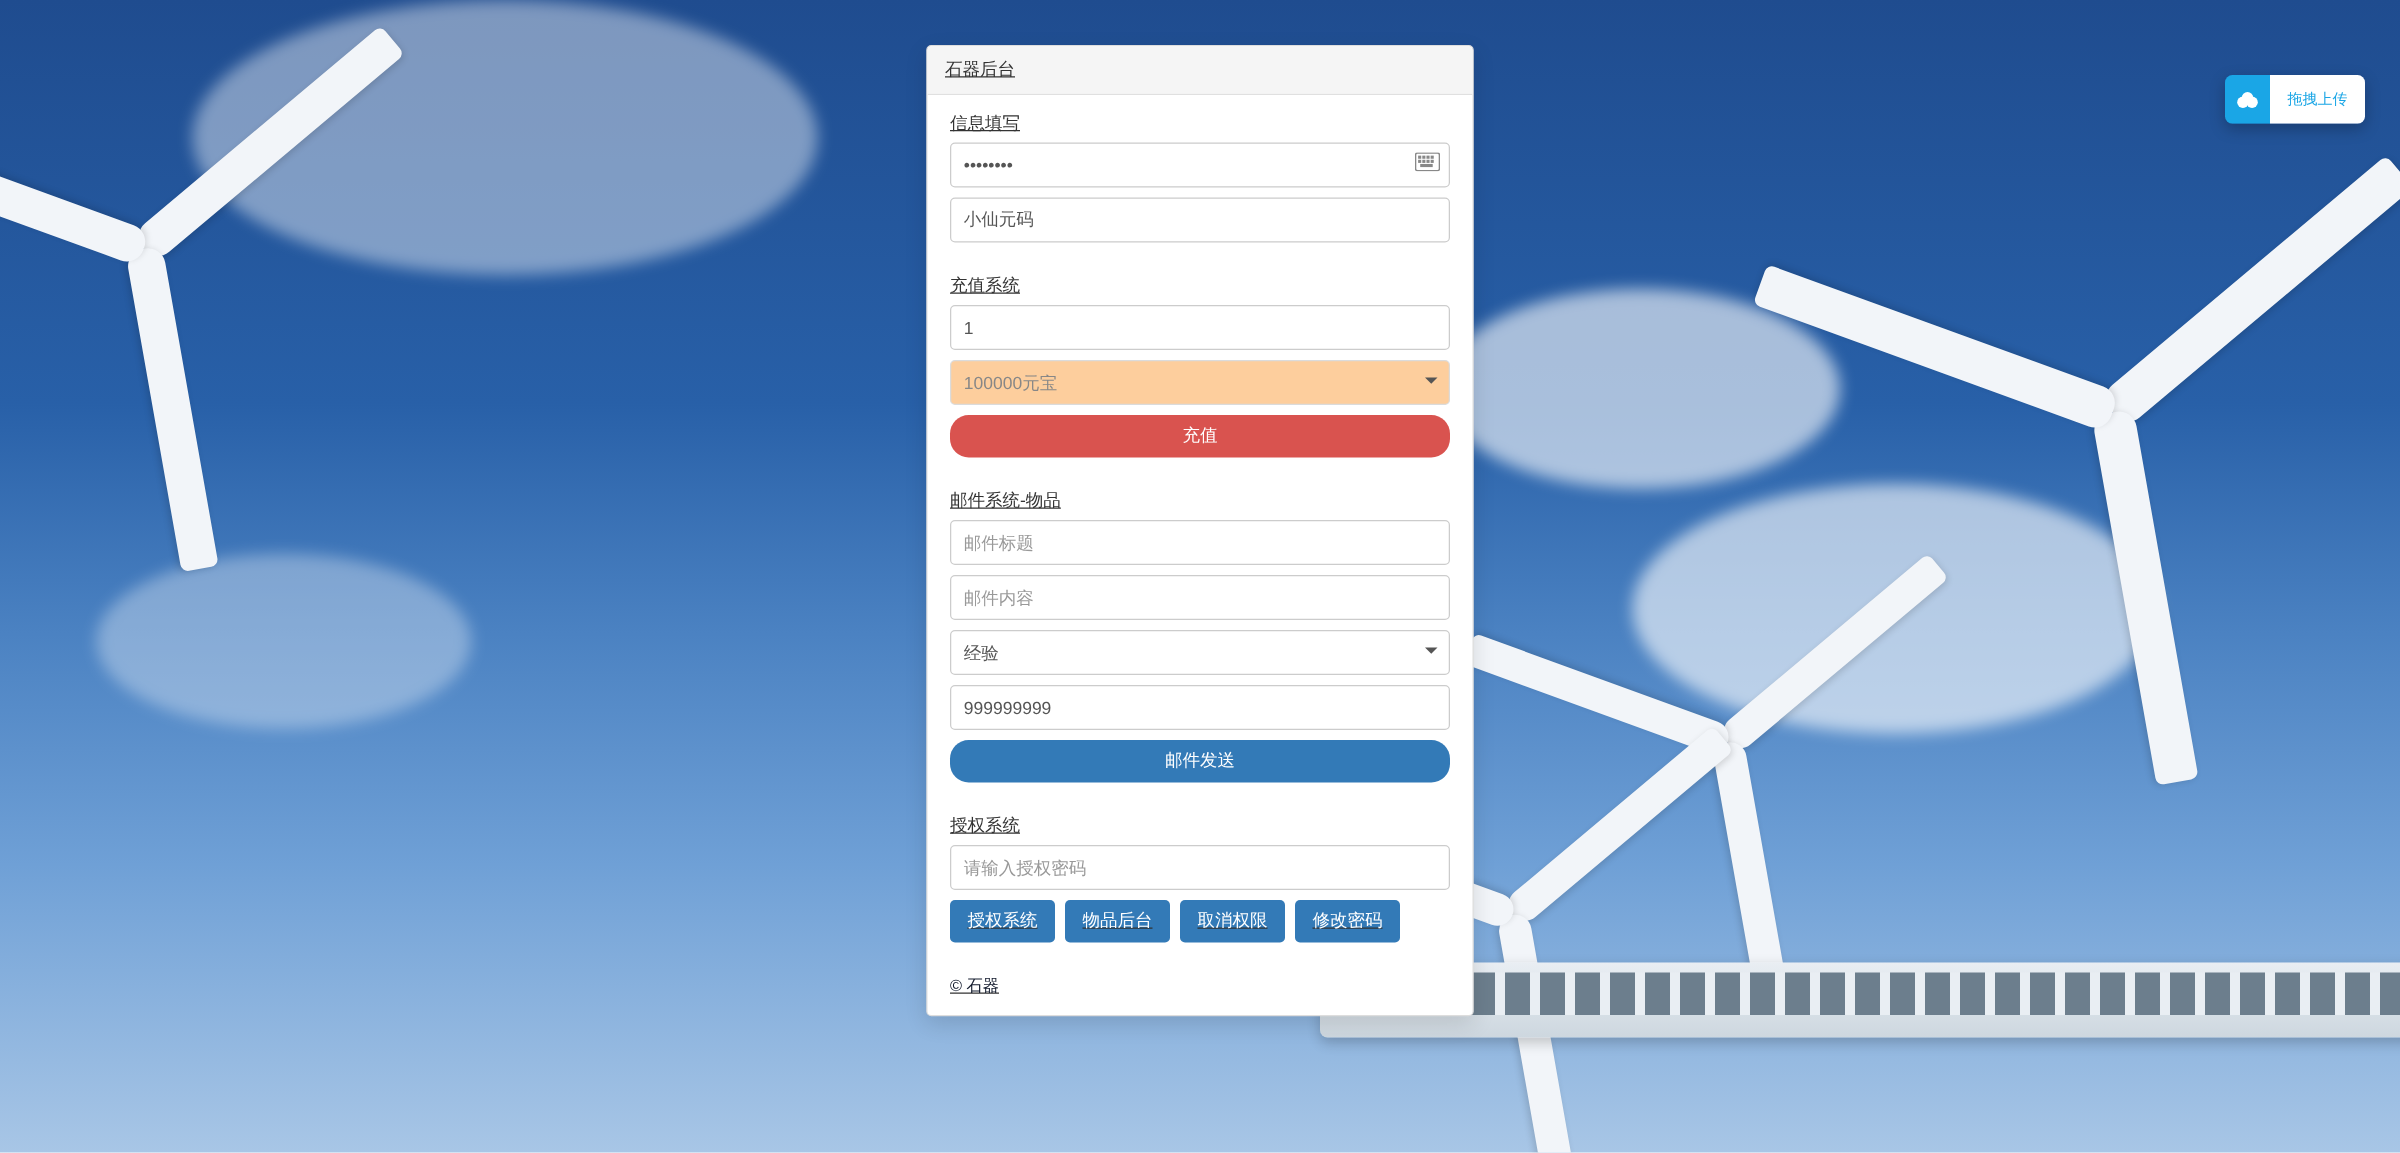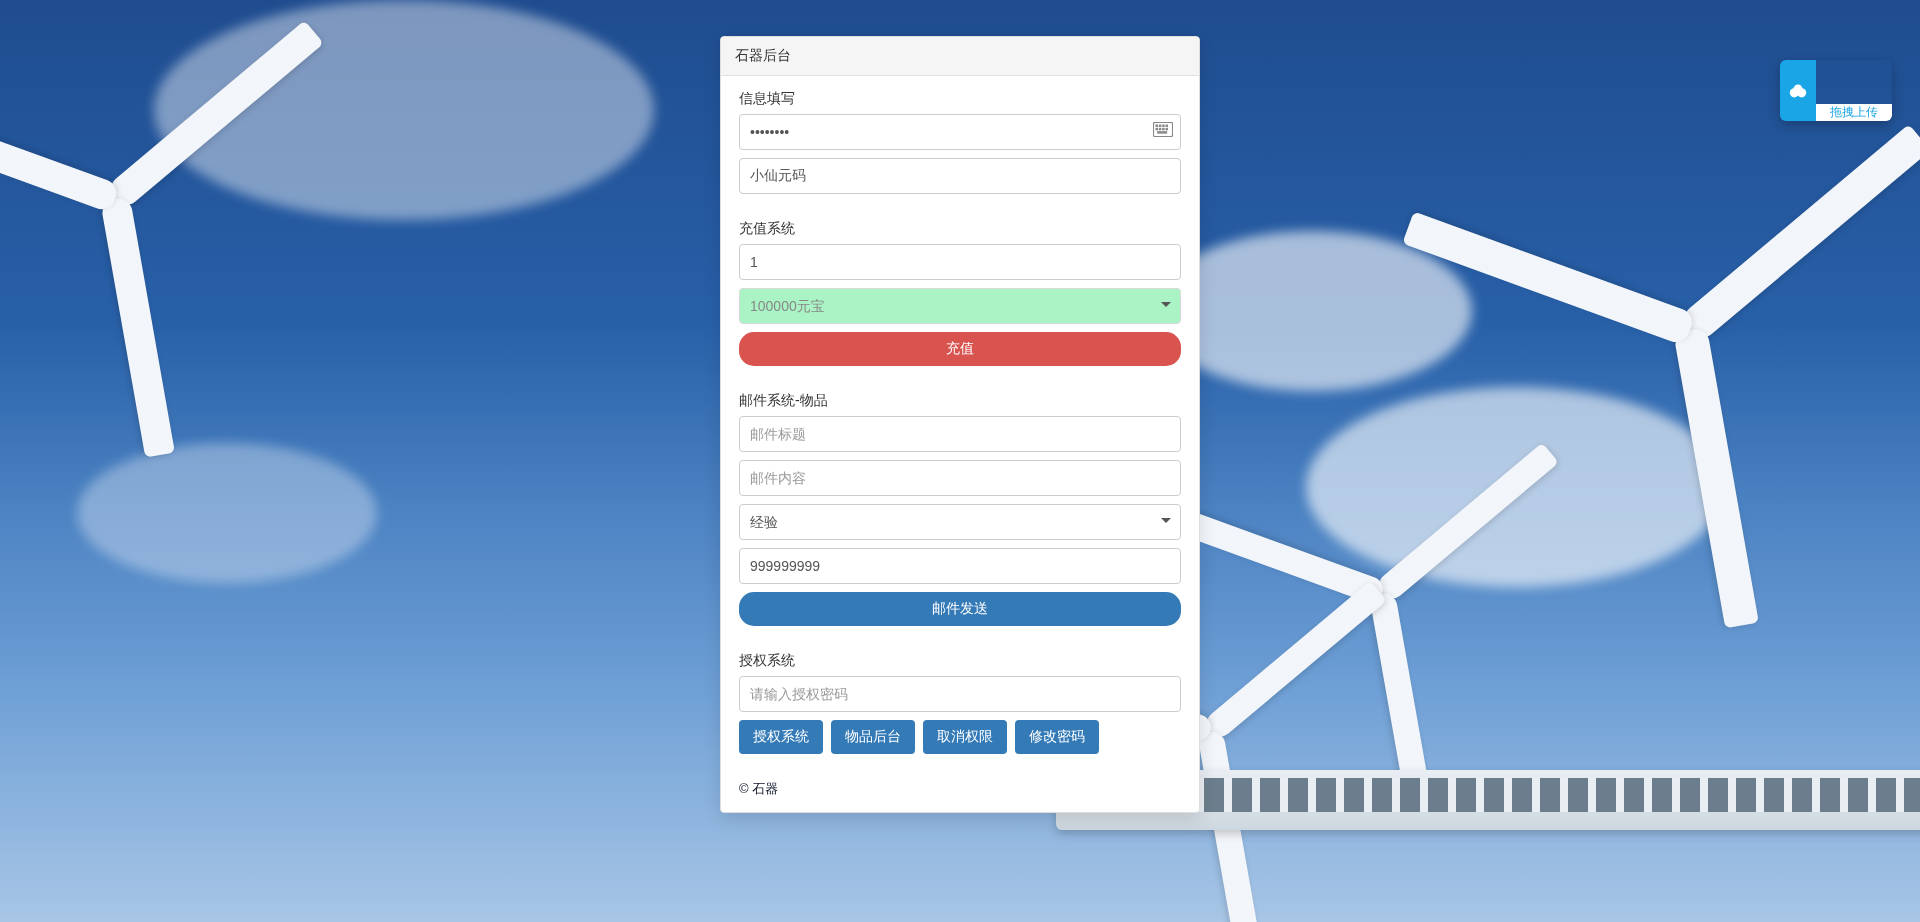--- a/index.html
+++ b/index.html
@@ -51,26 +51,27 @@
     }
     .train::before {
       content:""; position:absolute; inset:8px 8px 18px 8px;
       background: repeating-linear-gradient(90deg,#6c7e8d 0 20px,#e9eef3 20px 28px);
       border-radius:3px;
     }
 
     
     .panel-wrap {
       position: relative;
-      width: 480px;
+      width: 438px;
       margin: 36px auto 0;
       background: #fff;
       border: 1px solid #ddd;
       border-radius: 4px;
       box-shadow: 0 6px 18px rgba(0,0,0,.12);
+      text-decoration: underline;
     }
     .panel-header {
       background: #f5f5f5;
       border-bottom: 1px solid #e0e0e0;
       padding: 10px 14px;
       font-size: 14px;
       border-radius: 4px 4px 0 0;
     }
     .panel-body { padding: 14px 18px 14px; }
     .section-label { margin: 18px 0 6px; font-size: 14px; }
@@ -97,21 +98,21 @@
     .select-wrap { position: relative; }
     .select-wrap .caret {
       position: absolute; right: 10px; top: 14px;
       width: 0; height: 0;
       border-left: 5px solid transparent;
       border-right: 5px solid transparent;
       border-top: 5px solid #555;
       pointer-events: none;
     }
     .form-select.readonly {
-      background: #86efac;
+      background: #fdba74;
       cursor: not-allowed;
     }
     .pwd-wrap { position: relative; }
     .pwd-wrap .kbd-icon {
       position: absolute; right: 8px; top: 8px;
       width: 20px; height: 16px;
       color: #888;
     }
 
     .btn {
@@ -154,22 +155,21 @@
     .upload-widget .icon-part {
       background: #1aa6e6;
       display: flex; align-items: center; justify-content: center;
       width: 36px;
     }
     .upload-widget .icon-part svg { width: 22px; height: 22px; fill: #fff; }
     .upload-widget .label-part {
       background: #fff;
       color: #1aa6e6;
       display: flex; align-items: center;
-      padding: 0 14px;
-      margin-top: 44px;
+      padding: 11px 14px;
     }
   </style>
 </head>
 <body>
 
 <div class="bg-deco">
   <div class="cloud c1"></div>
   <div class="cloud c2"></div>
   <div class="cloud c3"></div>
   <div class="cloud c4"></div>

